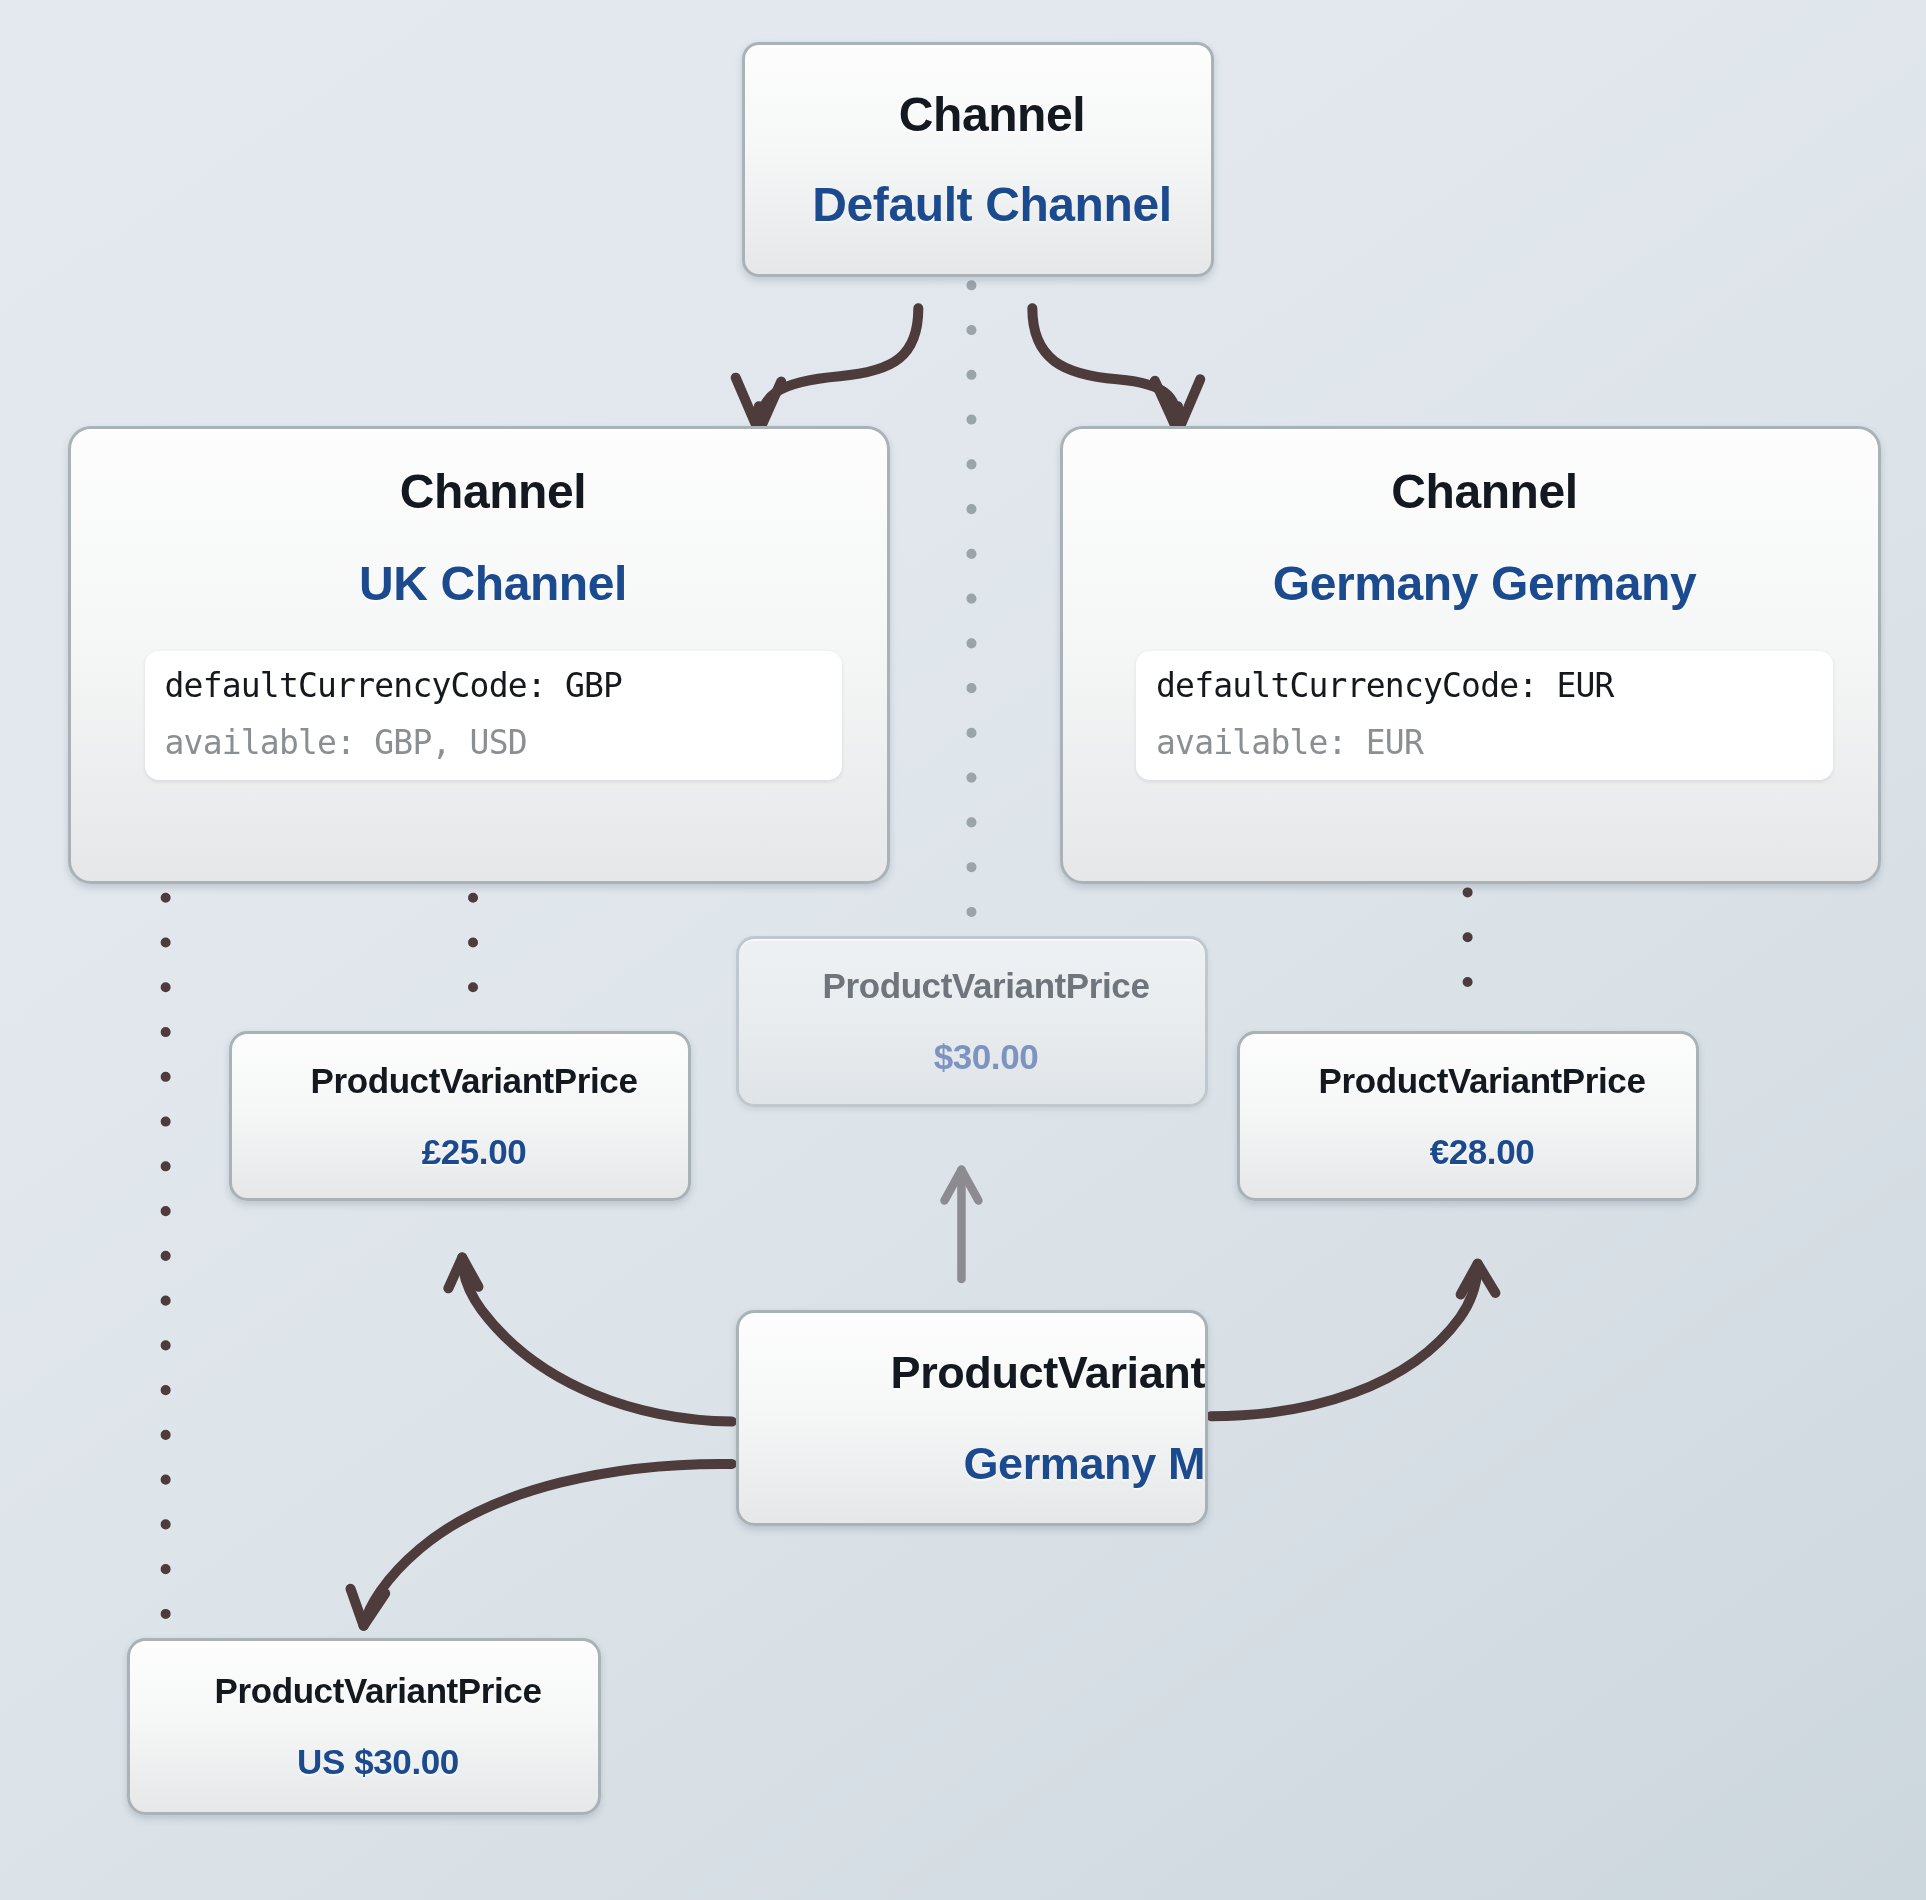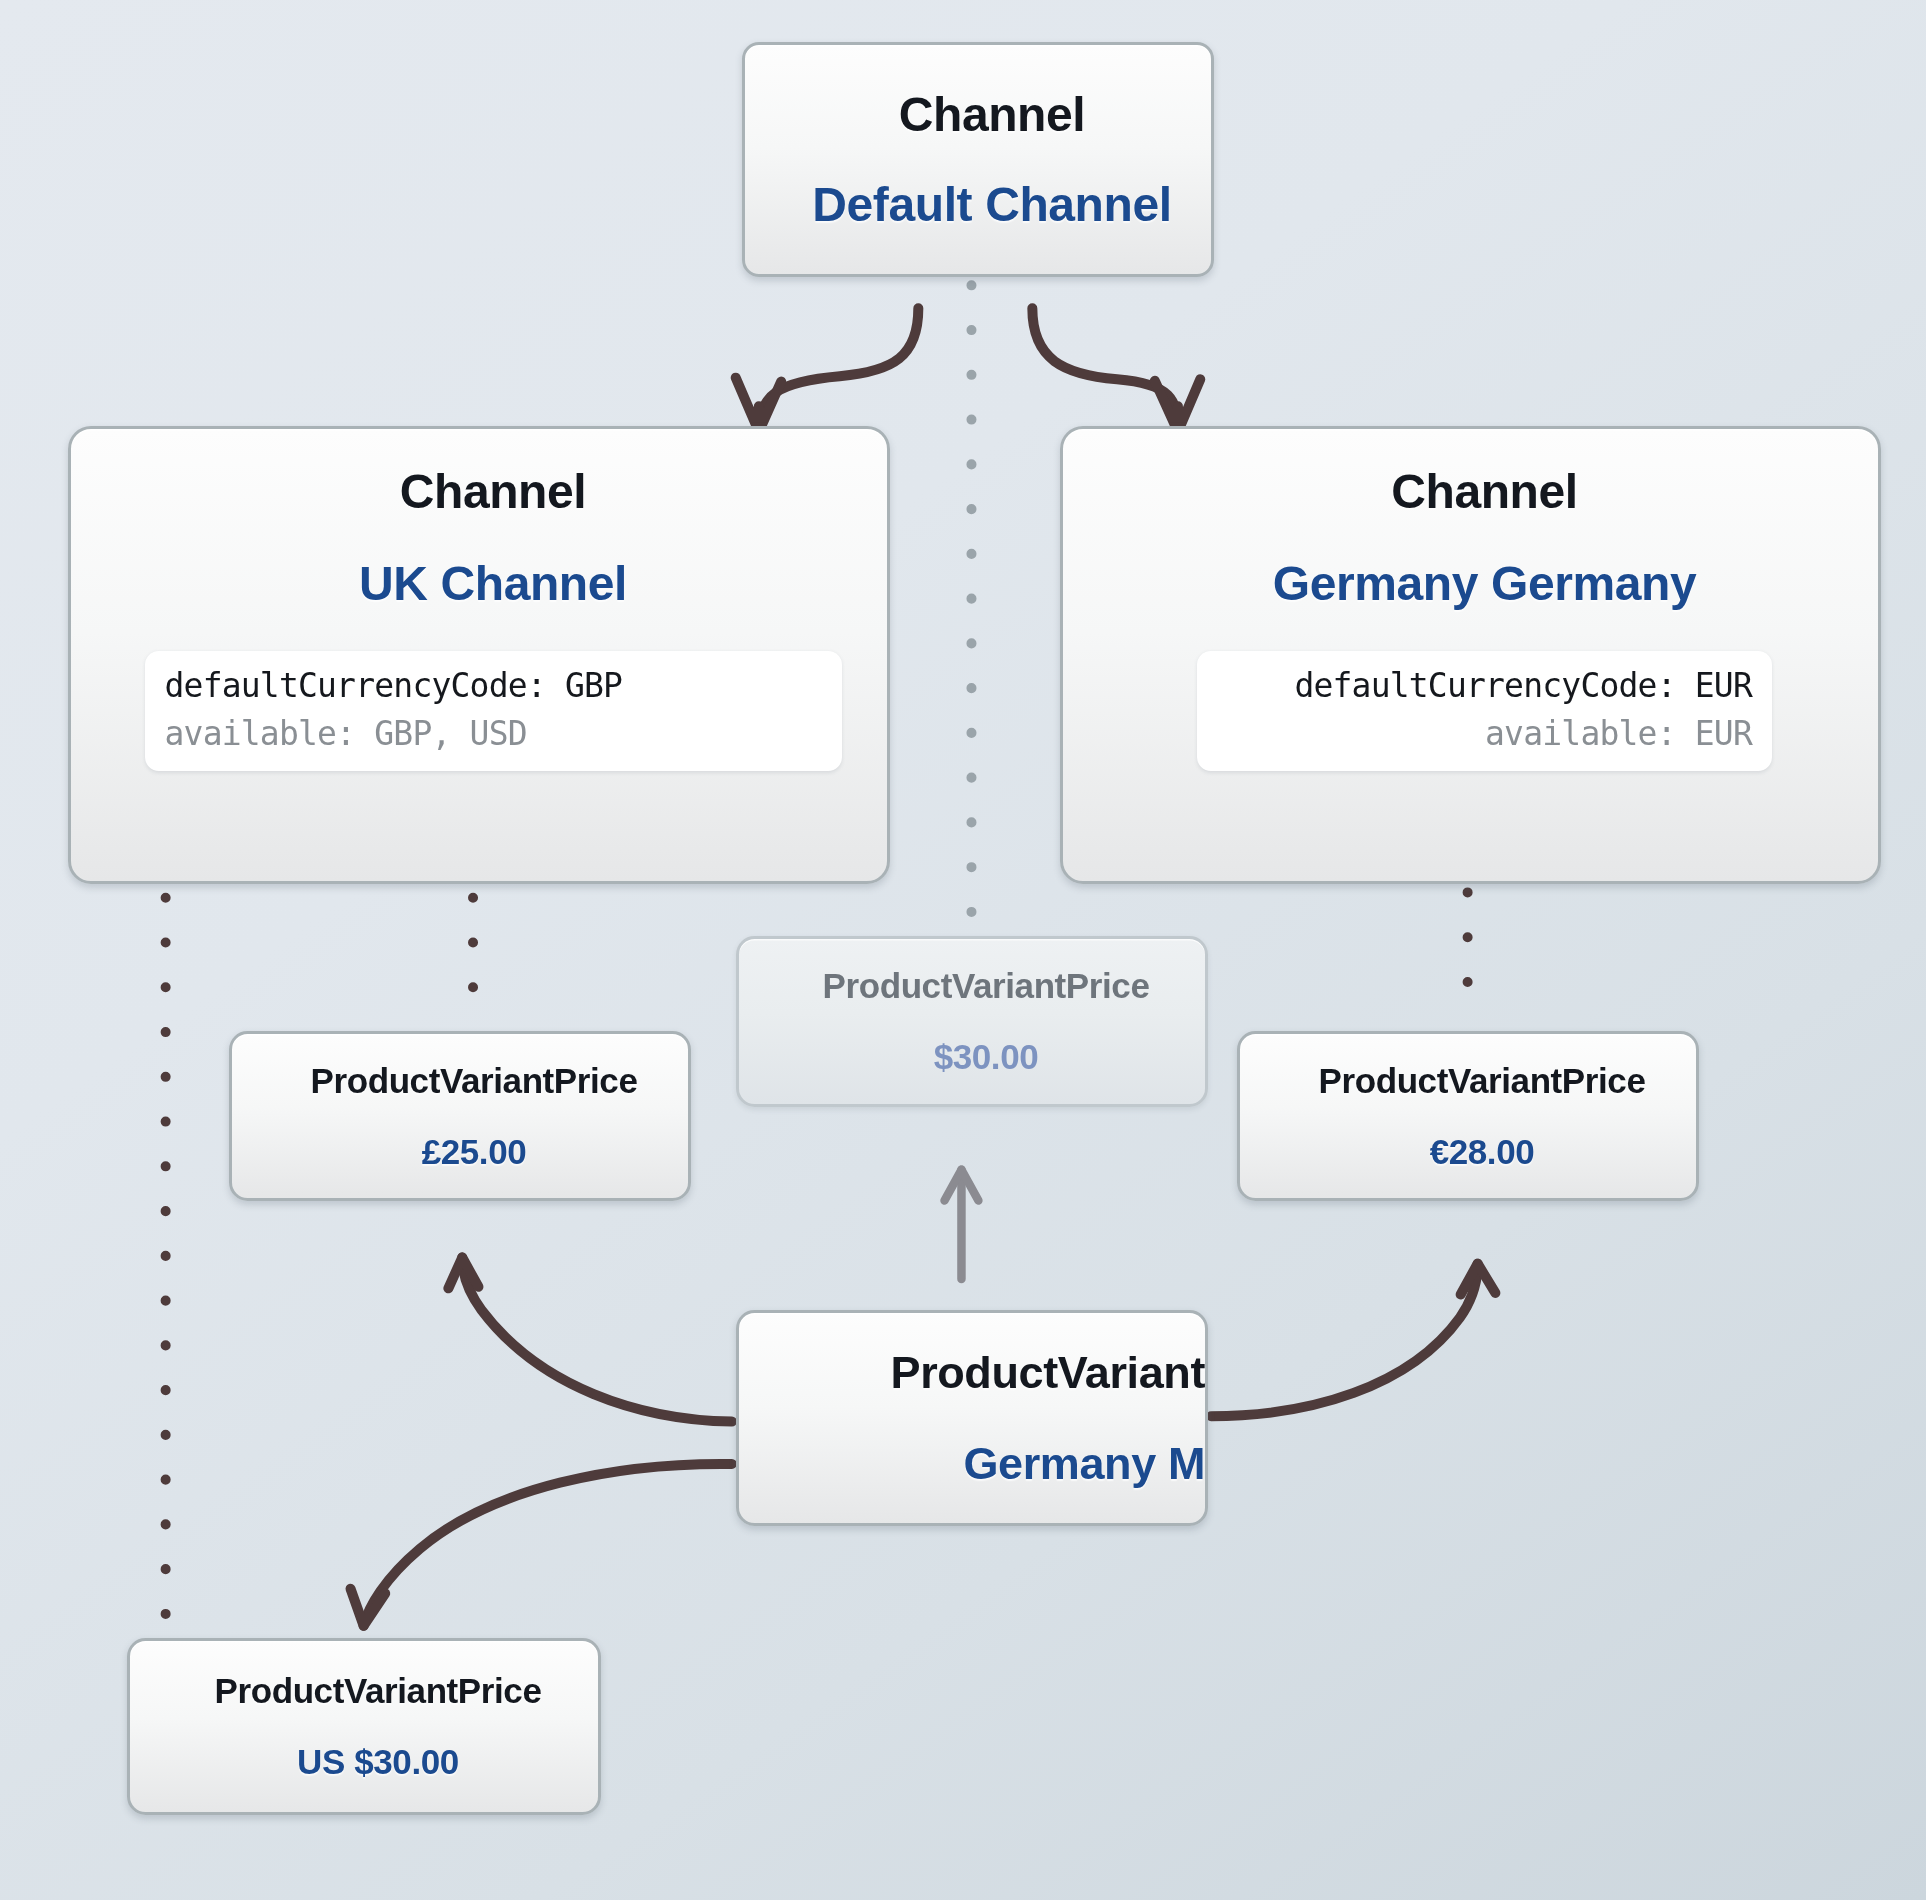--- a/index.html
+++ b/index.html
@@ -48,23 +48,23 @@
     margin-top:40px;
     background:#ffffff;
     border-radius:14px;
     box-shadow:0 1.5px 3.9px rgba(90,105,120,.14);
     padding:15.4px 20px 17px 20px;
     text-align:left;
     font-family:"DejaVu Sans Mono","Liberation Mono",monospace;
     box-sizing:border-box;
   }
   #n-uk .props{width:697px;}
-  #n-de .props{width:575px;text-align:right;}
+  #n-de .props{width:697px;}
   .props .p-main{font-size:33px;color:#15181d;line-height:1.22;letter-spacing:-0.8px;white-space:nowrap;}
-  .props .p-sub{font-size:33px;color:#8a8f94;line-height:1.22;letter-spacing:-0.8px;margin-top:7px;white-space:nowrap;}
+  .props .p-sub{font-size:33px;color:#8a8f94;line-height:1.22;letter-spacing:-0.8px;margin-top:16px;white-space:nowrap;}
 
   
   .price{border-radius:18.5px;}
   .price .type{font-size:35px;margin-bottom:31px;}
   .price .val{font-size:35px;}
 
   #n-gbp{left:229px;top:1031px;width:462px;height:170px;}
   #n-eur{left:1237px;top:1031px;width:462px;height:170px;}
   #n-usd{left:127px;top:1638px;width:474px;height:177px;}
 

